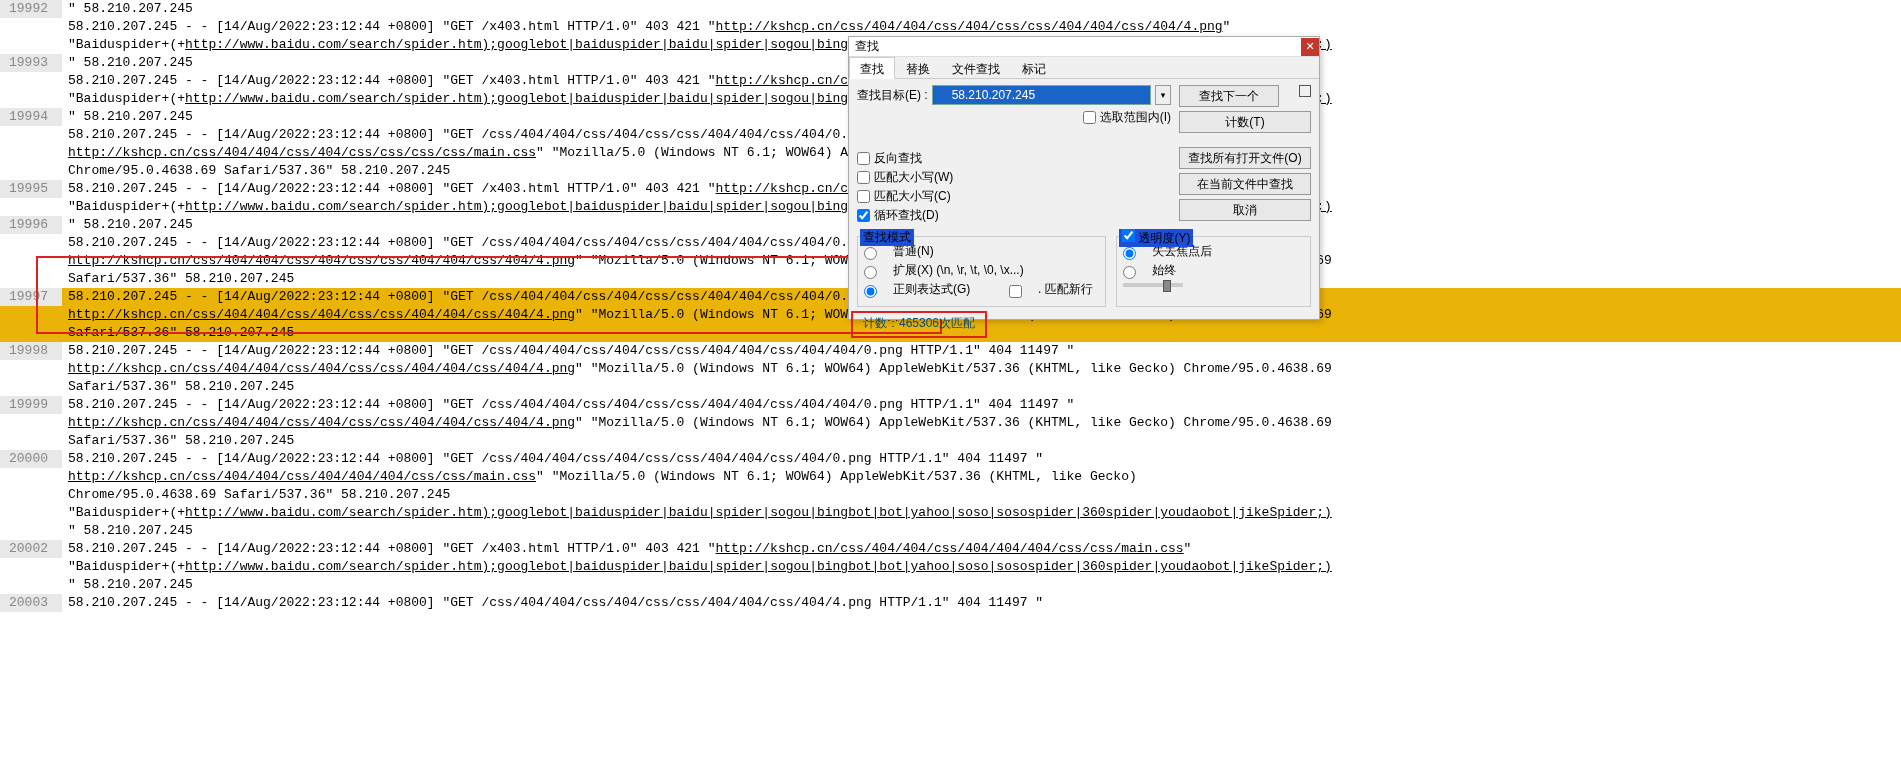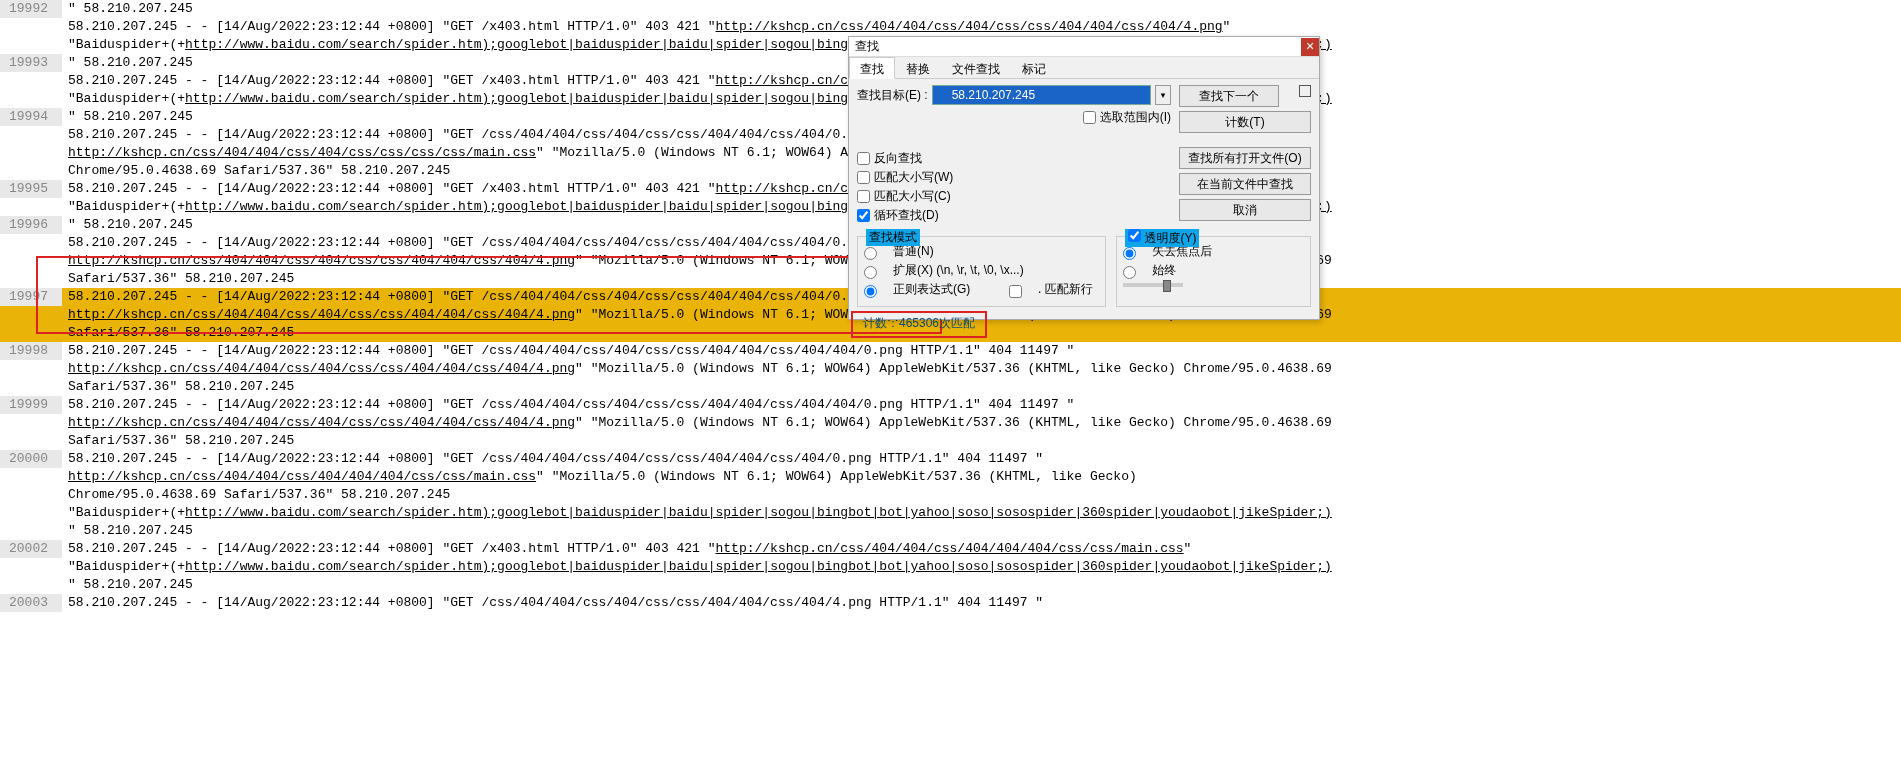--- a/index.html
+++ b/index.html
@@ -28,21 +28,21 @@
   .dlg-right { width: 132px; display: flex; flex-direction: column; gap: 4px; }
   .dlg-row { display: flex; align-items: center; gap: 4px; margin-bottom: 4px; }
   .dlg-row label { font-size: 12px; }
   .dlg-input { flex: 1; height: 20px; border: 1px solid #7a9; background: #fff; font-size: 12px; padding: 0 19px; }
   .dlg-input.sel { background: #1a63c7; color: #fff; }
   .dlg-combo-arrow { width: 16px; height: 20px; border: 1px solid #999; background: #eee; display:flex;align-items:center;justify-content:center;font-size:9px; }
   .dlg-btn { height: 22px; border: 1px solid #999; background: #e8e8e8; font-size: 12px; cursor: pointer; padding: 0 4px; }
   .dlg-chk { display: flex; align-items: center; gap: 4px; margin: 2px 0; font-size: 12px; }
   .dlg-chk input { margin: 0; }
   .dlg-group { border: 1px solid #ccc; padding: 4px 6px 6px 6px; margin-top: 4px; position: relative; }
-  .dlg-group-title { position: absolute; top: -8px; left: 8px; background: #0ea5e9; padding: 0 3px; font-size: 12px; }
+  .dlg-group-title { position: absolute; top: -8px; left: 2px; background: #1d4ed8; padding: 0 3px; font-size: 12px; }
   .dlg-radio { display: flex; align-items: flex-end; gap: 16px; margin: 2px 0; font-size: 12px; }
   .dlg-bottom { display: flex; padding: 2px 8px 4px 8px; gap: 10px; }
   .dlg-status { padding: 2px 10px 4px 10px; color: #0c4a6e; font-size: 12px; border: 2px solid #d22; margin: 0 2px 2px 2px; display:inline-block; }
   .slider { width: 60px; height: 4px; background: #ccc; position: relative; margin-top:4px; }
   .slider::after { content:""; position:absolute; left:40px; top:-3px; width:6px; height:10px; background:#888; border:1px solid #555; }
   .sq { width:12px;height:12px;border:1px solid #555;display:inline-block;vertical-align:middle;}
 </style>
 </head>
 <body>
 

